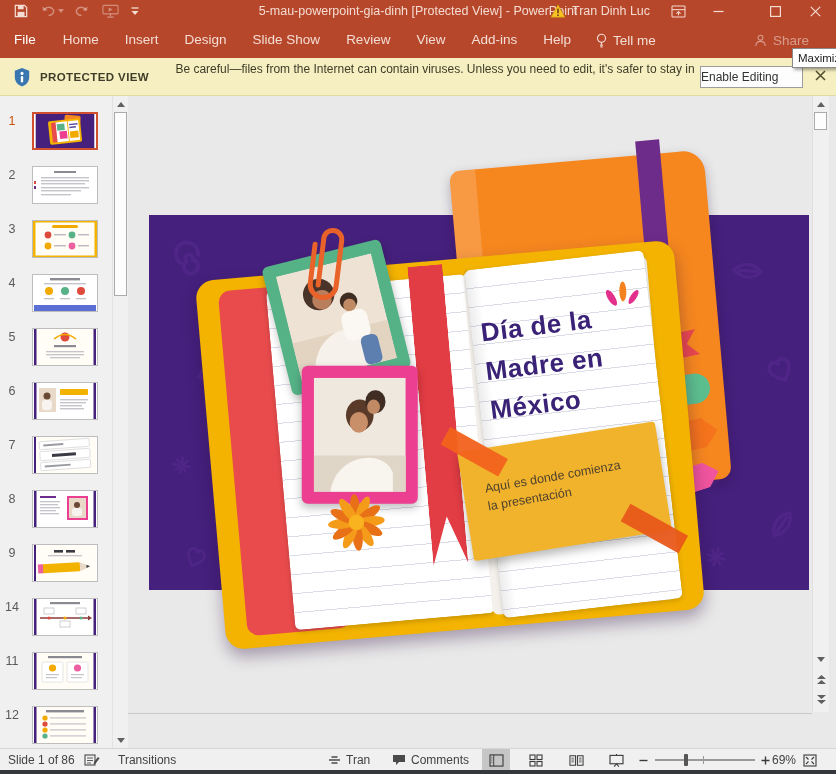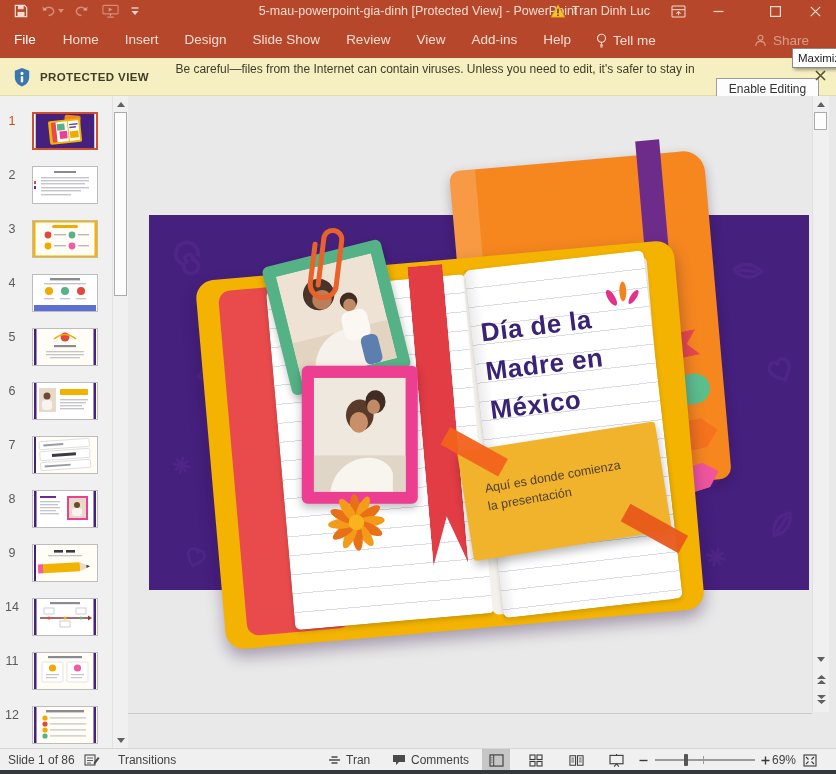--- a/index.html
+++ b/index.html
@@ -22,21 +22,21 @@
   .rtab.file { padding:0 14px; color:#fff; }
   .tellme { display:flex; align-items:center; gap:6px; padding:0 12px; color:#F3DDD4; font-size:13.5px; }
   .share { position:absolute; left:754px; top:0; height:36px; display:flex; align-items:center; gap:6px; color:rgba(255,255,255,0.45); font-size:13.5px; }
   .tooltip { position:absolute; left:792px; top:26px; height:20px; line-height:18px; padding:0 5px; background:#fff; border:1px solid #8a8a8a; box-shadow:2px 2px 3px rgba(0,0,0,0.35); font-size:11.5px; color:#222; white-space:nowrap; width:70px; overflow:hidden; z-index:50; }
 
   
   .banner { position:absolute; left:0; top:58px; width:836px; height:38px; background:#F6EFC2; border-bottom:1px solid #E3DAA6; }
   .banner .shield { position:absolute; left:13px; top:9px; }
   .banner .badge { position:absolute; left:40px; top:13px; font-size:11.5px; font-weight:bold; letter-spacing:0.4px; color:#3F3D28; }
   .banner .msg { position:absolute; left:145px; top:4px; width:580px; font-size:12px; line-height:15px; color:#3F3D28;text-align:center; }
-  .enable-btn { position:absolute; left:700px; top:20px; width:103px; height:22px; background:#FDFDFD; border:1px solid #9C9C9C; font-size:12px; color:#333; text-align:center; line-height:20px;margin-left:16px; }
+  .enable-btn { position:absolute; left:700px; top:8px; width:103px; height:22px; background:#FDFDFD; border:1px solid #9C9C9C; font-size:12px; color:#333; text-align:left; line-height:20px; }
   .banner-close { position:absolute; left:815px; top:12px; width:14px; height:14px; color:#55522F; }
 
   
   .main { position:absolute; left:0; top:96px; width:836px; height:652px; background:#E9E9E9; }
   .thumb-panel { position:absolute; left:0; top:0; width:112px; height:652px; background:#F0F0F0; }
   .thumb-row { position:absolute; left:0; width:112px; height:40px; }
   .thumb-num { position:absolute; left:2px; top:2px; width:20px; text-align:center; font-size:12.5px; color:#5a5a5a; }
   .thumb-num.sel { color:#C9500F; }
   .thumb-box { position:absolute; left:32px; top:0; width:66px; height:38px; background:#fff; border:1px solid #BDBDBD; overflow:hidden; }
   .thumb-box.sel { border:2px solid #D04F2E; }

